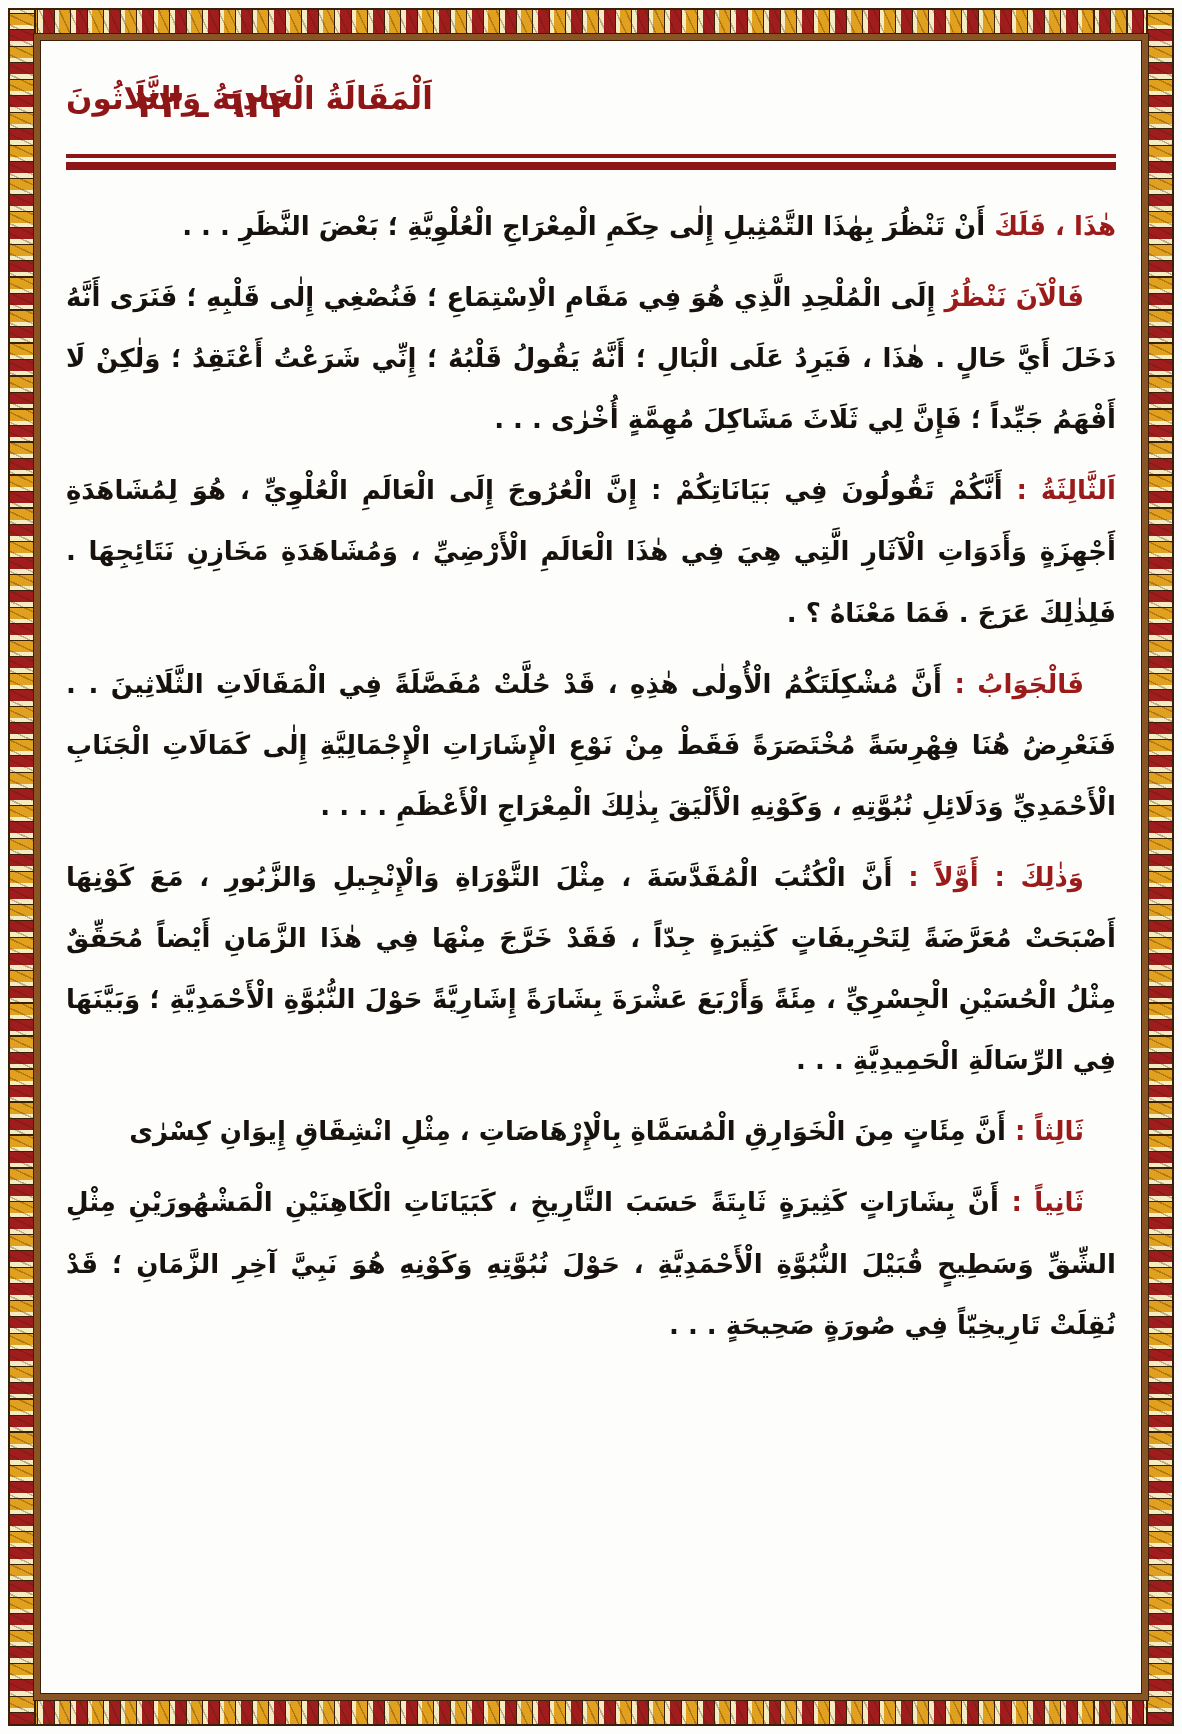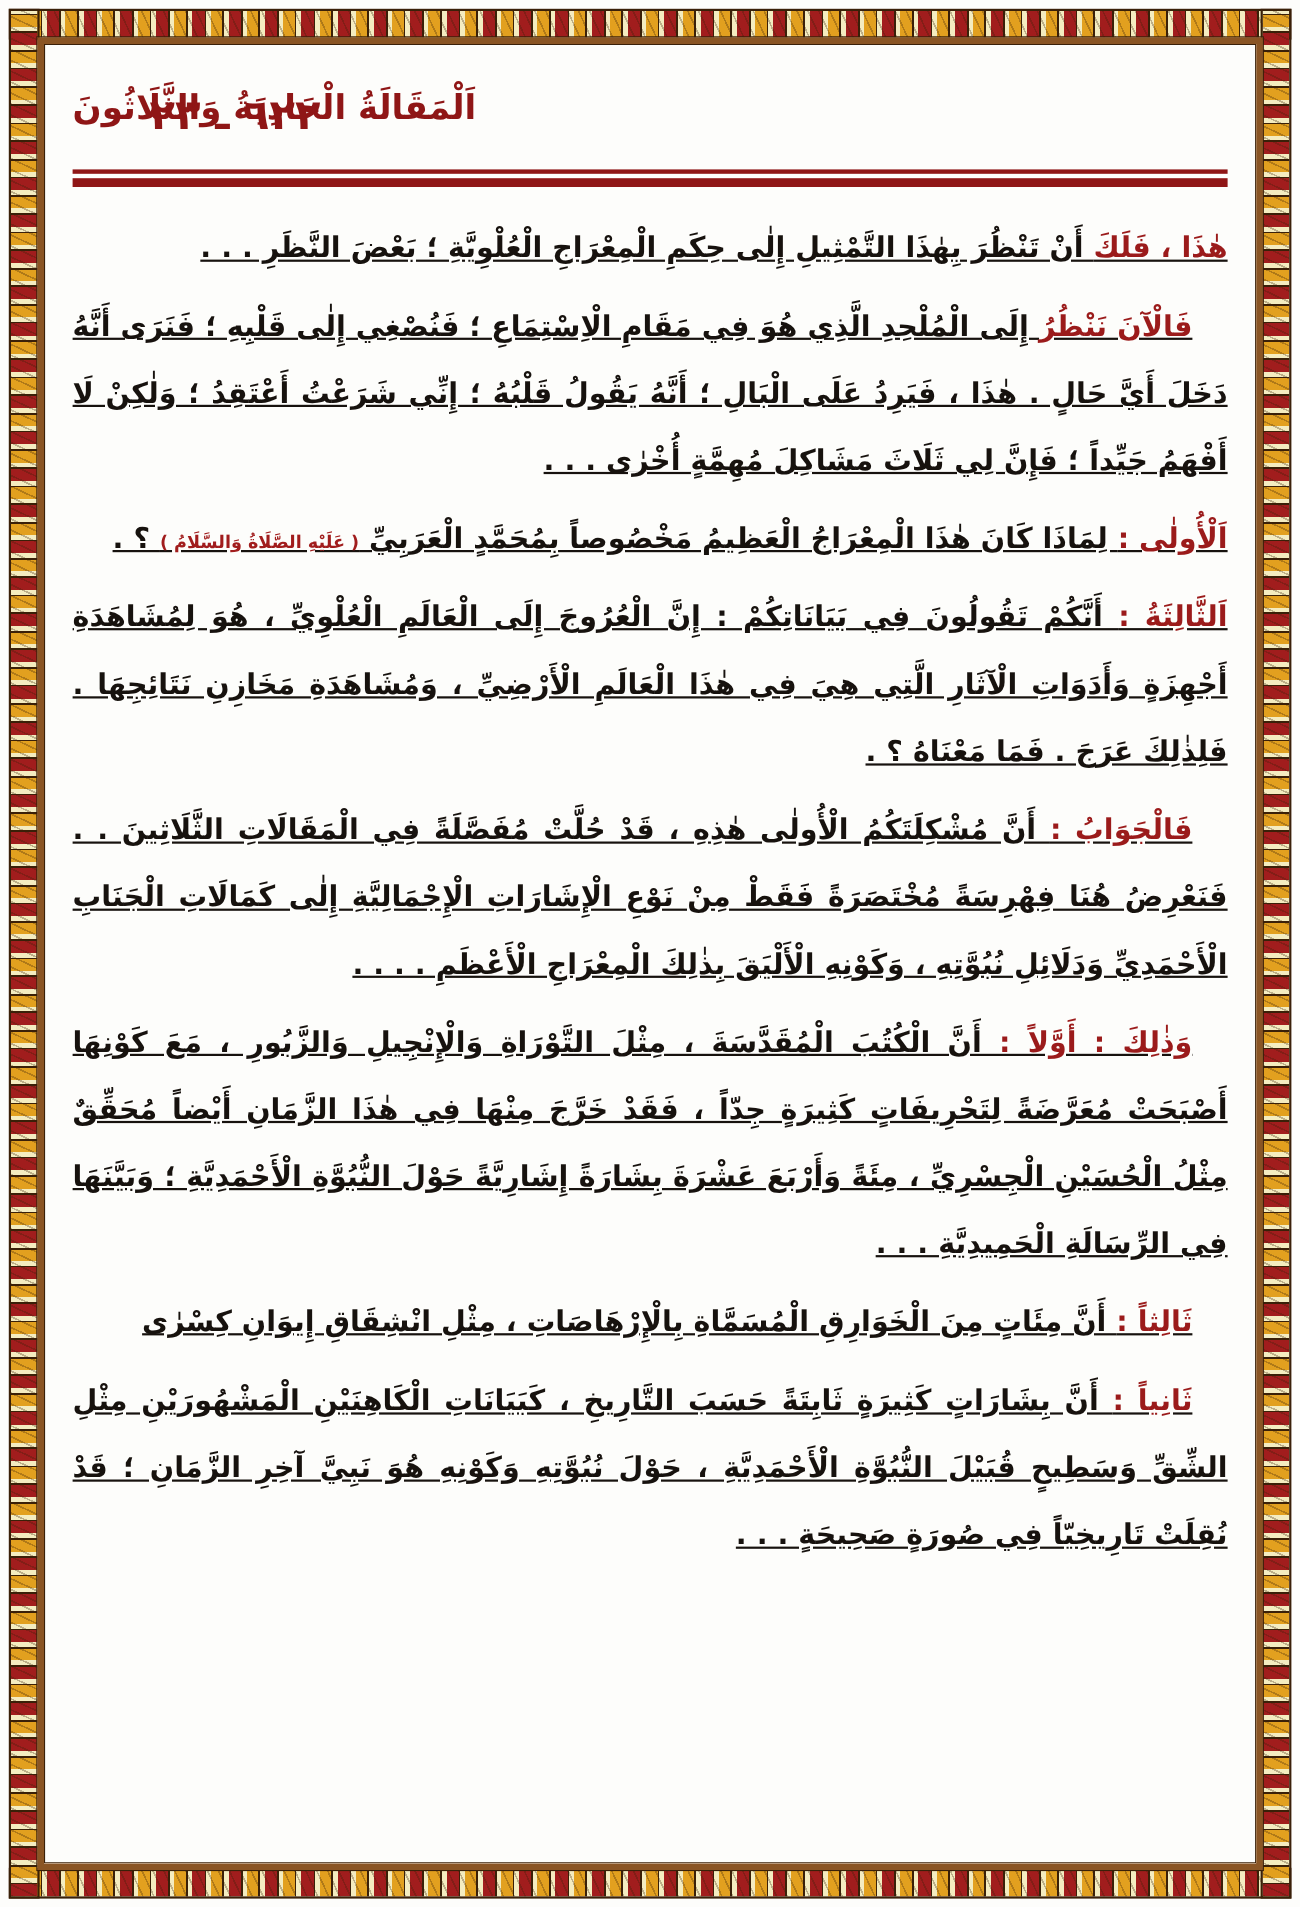--- a/index.html
+++ b/index.html
@@ -74,21 +74,21 @@
   .double-rule .thick { height:8px; background:#8f1616; }
 
   .body-text {
     margin-top:26px;
     font-size:26px;
     font-weight:bold;
     line-height:2.35;
     text-align:justify;
     text-justify:inter-word;
   }
-  .para { margin-bottom:10px;text-decoration:underline; }
+  .para { margin-bottom:10px; }
   .para.indent { text-indent:32px; }
   .lead { color:#9b1b1b; }
   .seal {
     color:#a11d1d;
     font-size:16px;
     white-space:nowrap;
   }
 </style>
 </head>
 <body>
@@ -115,21 +115,20 @@
       <div class="gap"></div>
       <div class="thick"></div>
     </div>
 
     <div class="body-text">
 
       <p class="para"><span class="lead">هٰذَا ، فَلَكَ</span><span> أَنْ تَنْظُرَ بِهٰذَا التَّمْثِيلِ إِلٰى حِكَمِ الْمِعْرَاجِ الْعُلْوِيَّةِ ؛ بَعْضَ النَّظَرِ . . .</span></p>
 
       <p class="para indent"><span class="lead">فَالْآنَ نَنْظُرُ</span><span> إِلَى الْمُلْحِدِ الَّذِي هُوَ فِي مَقَامِ الْاِسْتِمَاعِ ؛ فَنُصْغِي إِلٰى قَلْبِهِ ؛ فَنَرَى أَنَّهُ دَخَلَ أَيَّ حَالٍ . هٰذَا ، فَيَرِدُ عَلَى الْبَالِ ؛ أَنَّهُ يَقُولُ قَلْبُهُ ؛ إِنِّي شَرَعْتُ أَعْتَقِدُ ؛ وَلٰكِنْ لَا أَفْهَمُ جَيِّداً ؛ فَإِنَّ لِي ثَلَاثَ مَشَاكِلَ مُهِمَّةٍ أُخْرٰى . . .</span></p>
 
-      <p class="para"><span class="lead">اَلْأُولٰى :</span><span> لِمَاذَا كَانَ هٰذَا الْمِعْرَاجُ الْعَظِيمُ مَخْصُوصاً بِمُحَمَّدٍ الْعَرَبِيِّ </span><span class="seal">( عَلَيْهِ الصَّلَاةُ وَالسَّلَامُ )</span><span> ؟ .</span></p>
 
 
       <p class="para"><span class="lead">اَلثَّالِثَةُ :</span><span> أَنَّكُمْ تَقُولُونَ فِي بَيَانَاتِكُمْ : إِنَّ الْعُرُوجَ إِلَى الْعَالَمِ الْعُلْوِيِّ ، هُوَ لِمُشَاهَدَةِ أَجْهِزَةٍ وَأَدَوَاتِ الْآثَارِ الَّتِي هِيَ فِي هٰذَا الْعَالَمِ الْأَرْضِيِّ ، وَمُشَاهَدَةِ مَخَازِنِ نَتَائِجِهَا . فَلِذٰلِكَ عَرَجَ . فَمَا مَعْنَاهُ ؟ .</span></p>
 
       <p class="para indent"><span class="lead">فَالْجَوَابُ :</span><span> أَنَّ مُشْكِلَتَكُمُ الْأُولٰى هٰذِهِ ، قَدْ حُلَّتْ مُفَصَّلَةً فِي الْمَقَالَاتِ الثَّلَاثِينَ . . فَنَعْرِضُ هُنَا فِهْرِسَةً مُخْتَصَرَةً فَقَطْ مِنْ نَوْعِ الْإِشَارَاتِ الْإِجْمَالِيَّةِ إِلٰى كَمَالَاتِ الْجَنَابِ الْأَحْمَدِيِّ وَدَلَائِلِ نُبُوَّتِهِ ، وَكَوْنِهِ الْأَلْيَقَ بِذٰلِكَ الْمِعْرَاجِ الْأَعْظَمِ . . . .</span></p>
 
       <p class="para indent"><span class="lead">وَذٰلِكَ : أَوَّلاً :</span><span> أَنَّ الْكُتُبَ الْمُقَدَّسَةَ ، مِثْلَ التَّوْرَاةِ وَالْإِنْجِيلِ وَالزَّبُورِ ، مَعَ كَوْنِهَا أَصْبَحَتْ مُعَرَّضَةً لِتَحْرِيفَاتٍ كَثِيرَةٍ جِدّاً ، فَقَدْ خَرَّجَ مِنْهَا فِي هٰذَا الزَّمَانِ أَيْضاً مُحَقِّقٌ مِثْلُ الْحُسَيْنِ الْجِسْرِيِّ ، مِئَةً وَأَرْبَعَ عَشْرَةَ بِشَارَةً إِشَارِيَّةً حَوْلَ النُّبُوَّةِ الْأَحْمَدِيَّةِ ؛ وَبَيَّنَهَا فِي الرِّسَالَةِ الْحَمِيدِيَّةِ . . .</span></p>
 
       <p class="para indent"><span class="lead">ثَالِثاً :</span><span> أَنَّ مِئَاتٍ مِنَ الْخَوَارِقِ الْمُسَمَّاةِ بِالْإِرْهَاصَاتِ ، مِثْلِ انْشِقَاقِ إِيوَانِ كِسْرٰى</span></p>
 

